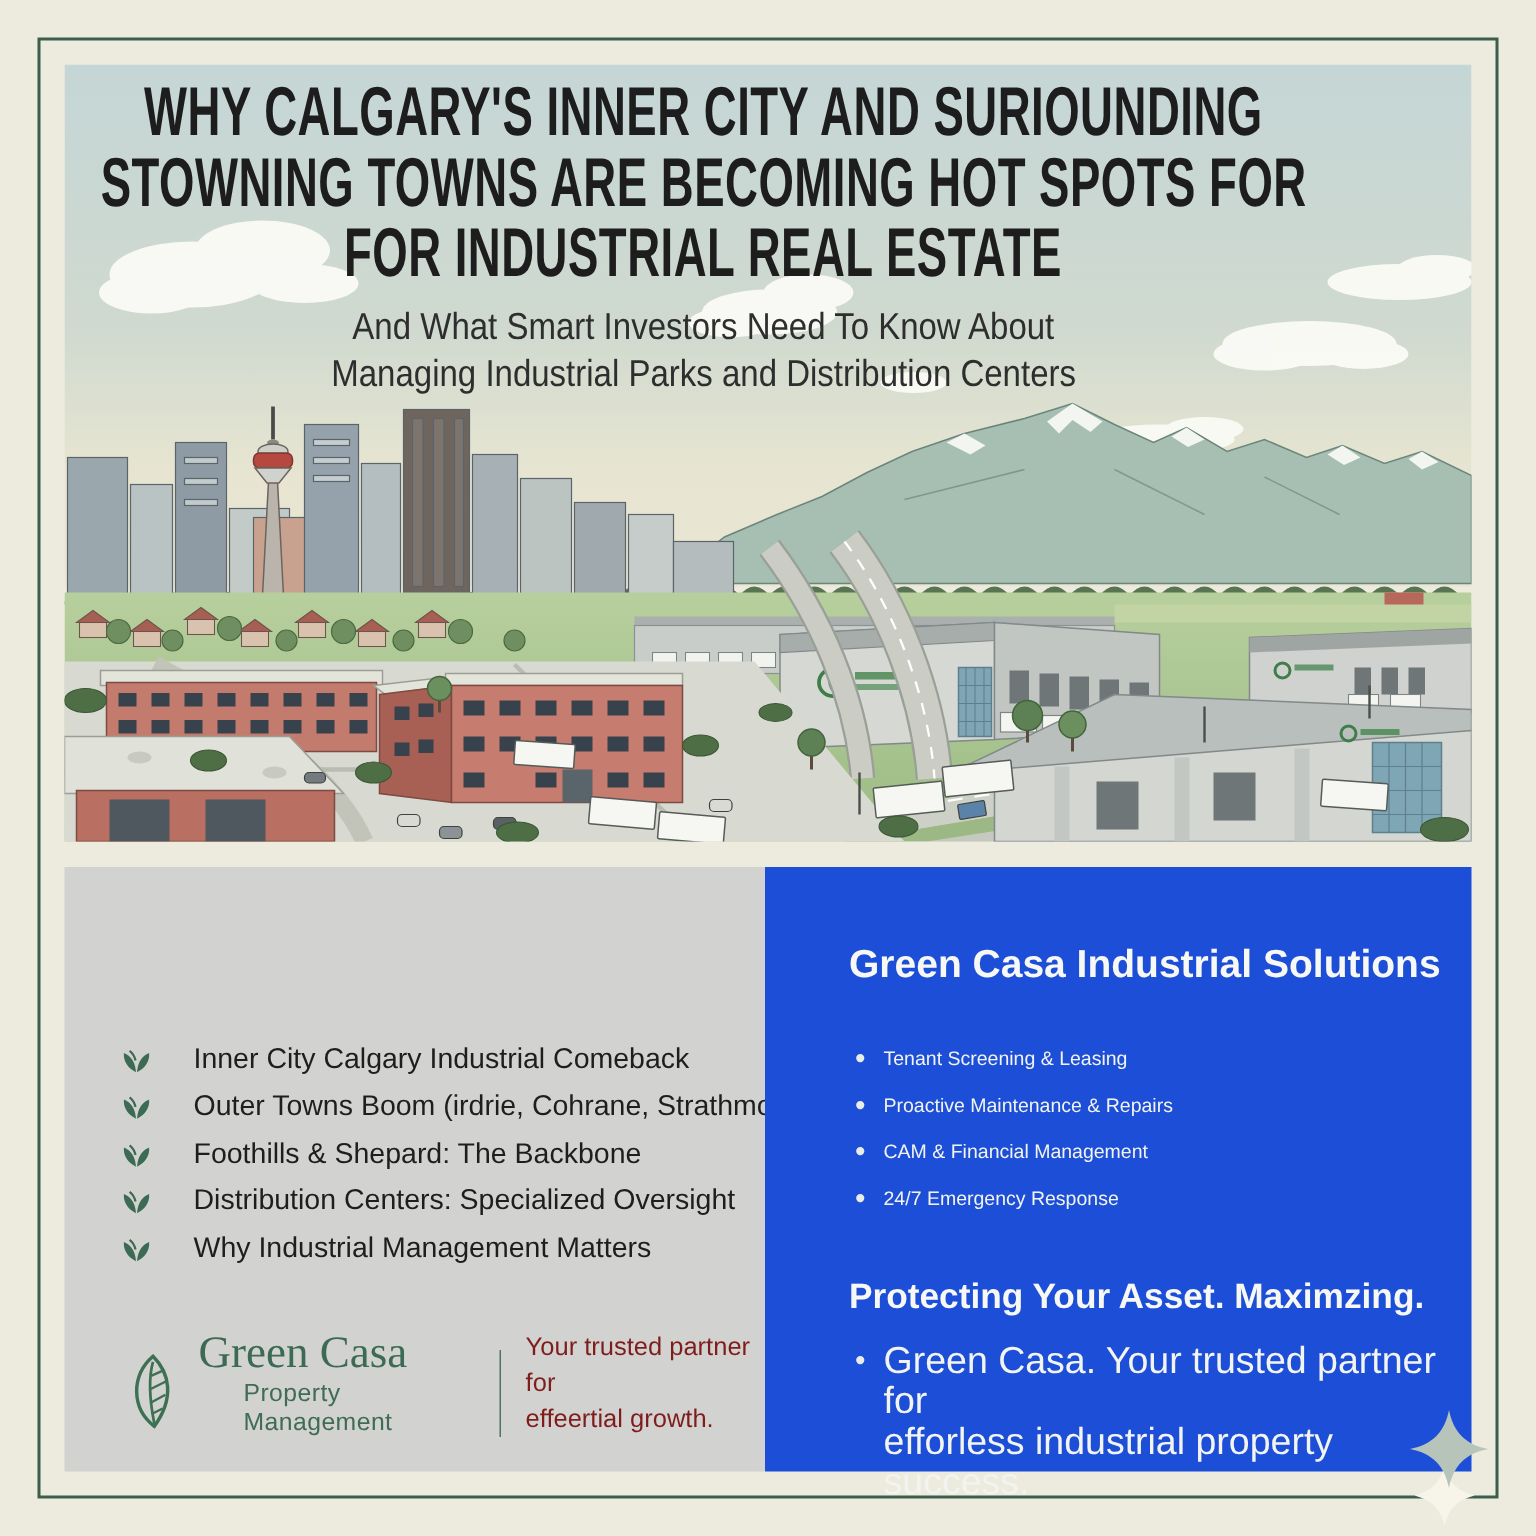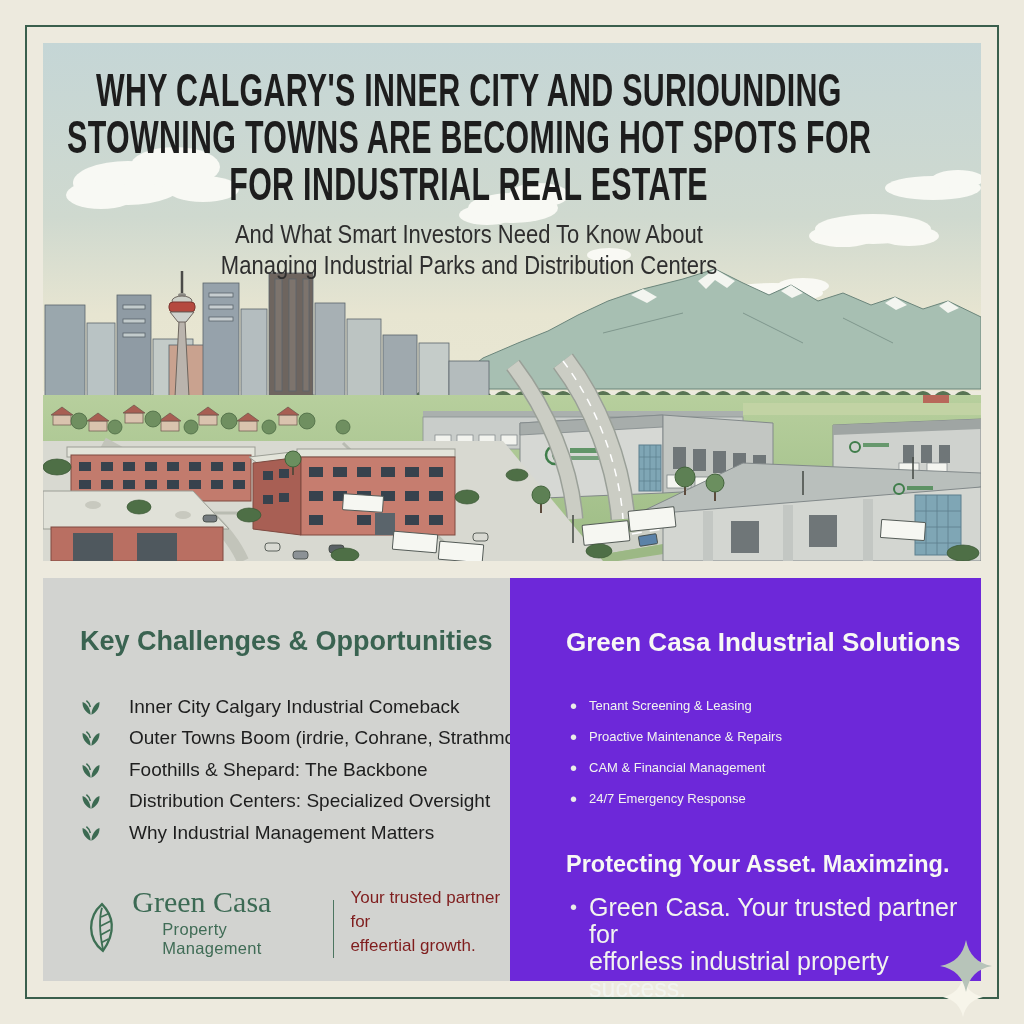--- a/index.html
+++ b/index.html
@@ -4,30 +4,30 @@
 <style>
   html,body{margin:0;padding:0;}
   body{width:1024px;height:1024px;background:#edead e;}
   .poster{position:relative;width:1024px;height:1024px;background:#edeade;overflow:hidden;
           font-family:"Liberation Sans",sans-serif;}
   .frame{position:absolute;left:25px;top:25px;right:25px;bottom:25px;border:2px solid #3a5f4d;}
   .content{position:absolute;left:43px;top:43px;width:938px;height:938px;}
   .scene{position:absolute;left:0;top:0;width:938px;height:518px;display:block;}
 
   
-  .header{position:absolute;left:0;top:24px;width:852px;display:flex;flex-direction:column;align-items:center;}
+  .header{position:absolute;left:0;top:8px;width:852px;display:flex;flex-direction:column;align-items:center;}
   .title-line{font-weight:700;font-size:46px;line-height:47px;color:#1d1d1d;white-space:nowrap;
               transform:scaleX(.66);letter-spacing:.5px;}
   .subtitle-line{font-weight:400;font-size:25px;line-height:31px;color:#2e2e2e;white-space:nowrap;
               transform:scaleX(.88);}
   .subtitle-gap{margin-top:11px;}
 
   
   .panel-gray{position:absolute;left:0;top:535px;width:467px;height:403px;background:#d2d3d0;}
-  .panel-green{position:absolute;left:467px;top:535px;width:471px;height:403px;background:#6d28d9;}
+  .panel-green{position:absolute;left:467px;top:535px;width:471px;height:403px;background:#1d4ed8;}
 
   .pg-heading{position:absolute;left:37px;top:48px;font-weight:700;font-size:27px;color:#3a6351;}
   .pg-list{position:absolute;left:37px;top:113px;display:flex;flex-direction:column;}
   .pg-row{display:flex;align-items:center;gap:27px;height:31.5px;}
   .pg-row .txt{font-size:19px;color:#1e1e1e;white-space:nowrap;}
   .leaf-bullet{width:22px;height:22px;flex:0 0 22px;color:#3c6a52;}
 
   .brand{position:absolute;left:37px;top:308px;display:flex;align-items:flex-end;}
   .brand-leaf{width:44px;height:60px;margin-right:12px;}
   .brand-name{font-family:"Liberation Serif",serif;font-size:30px;color:#3c6a54;line-height:32px;}
@@ -399,21 +399,20 @@
 
     <div class="header">
       <div class="title-line">WHY CALGARY'S INNER CITY AND SURIOUNDING</div>
       <div class="title-line">STOWNING TOWNS ARE BECOMING HOT SPOTS FOR</div>
       <div class="title-line">FOR INDUSTRIAL REAL ESTATE</div>
       <div class="subtitle-line subtitle-gap">And What Smart Investors Need To Know About</div>
       <div class="subtitle-line">Managing Industrial Parks and Distribution Centers</div>
     </div>
 
     <div class="panel-gray">
-      <div class="pg-heading">Key Challenges &amp; Opportunities</div>
       <div class="pg-list">
         <div class="pg-row">
           <svg class="leaf-bullet" viewBox="0 0 24 24">
               <use href="#leafIcon"></use>
             </svg>
           <span class="txt">Inner City Calgary Industrial Comeback</span>
         </div>
         <div class="pg-row">
           <svg class="leaf-bullet" viewBox="0 0 24 24">
               <use href="#leafIcon"></use>

